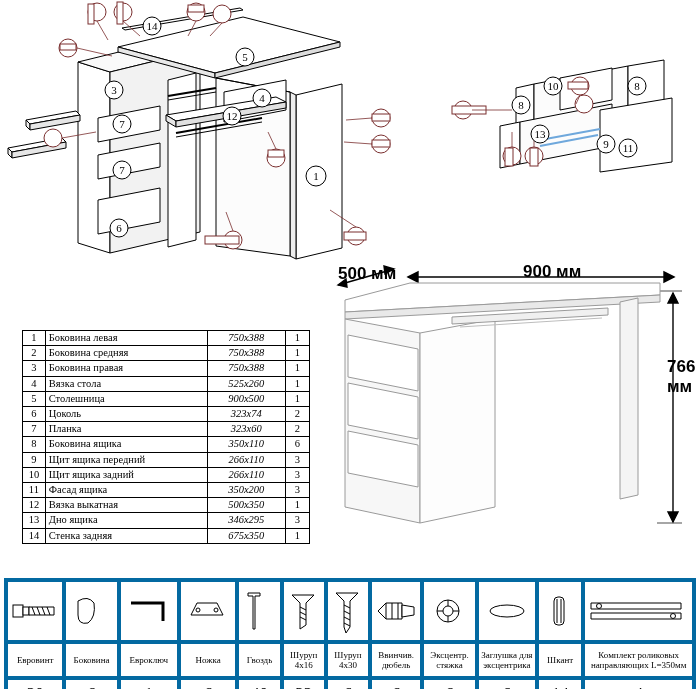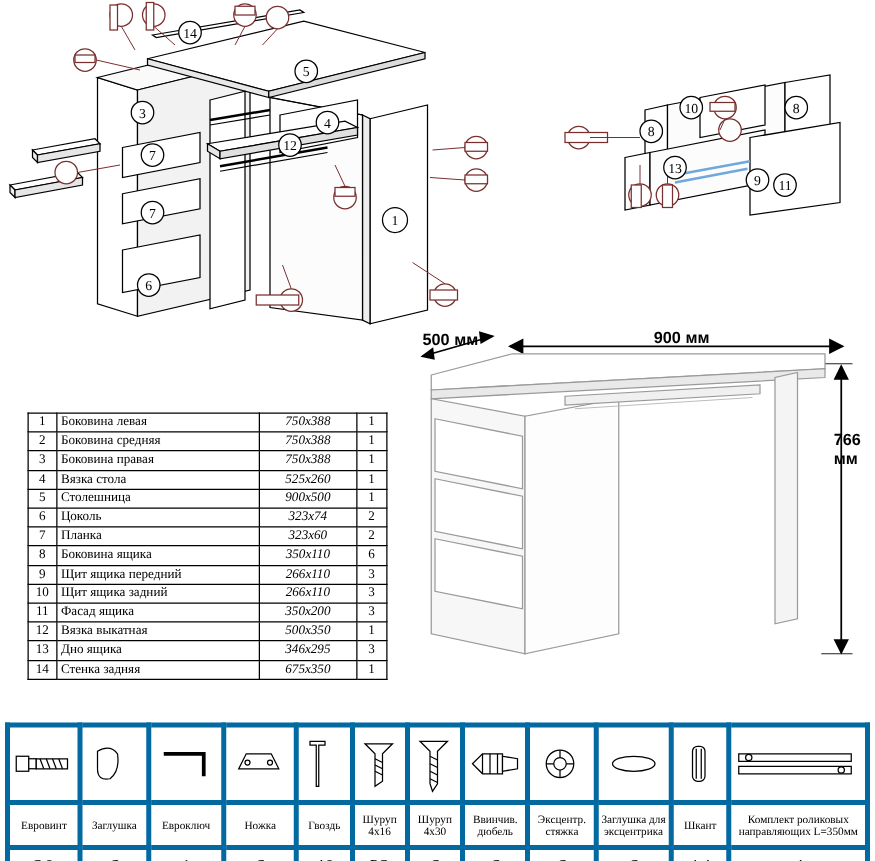--- a/index.html
+++ b/index.html
@@ -60,27 +60,27 @@
     font-family:"Liberation Serif", serif;
   }
   .hw-qty-row td{
     height:26px;
     font-size:17px;
     font-family:"Liberation Serif", serif;
   }
   
   .dim{
     position:absolute;
-    font-size:13px;
+    font-size:17px;
     font-weight:bold;
     font-family:"Liberation Sans", sans-serif;
   }
   .dim-500{left:338px;top:264px;}
   .dim-900{left:523px;top:262px;}
-  .dim-766{left:667px;top:344px;}
+  .dim-766{left:667px;top:357px;}
   .cal{position:absolute;}
 </style>
 </head>
 <body>
 
 <div class="stage">
 
   <svg class="exploded" viewBox="0 0 700 270">
     <g fill="none" stroke="#000" stroke-width="1">
 
@@ -469,21 +469,21 @@
             <path d="M6 18 L96 18 L96 24 L6 24 Z"></path>
             <path d="M6 28 L96 28 L96 34 L6 34 Z"></path>
             <circle cx="14" cy="21" r="2.5"></circle>
                 <circle cx="88" cy="31" r="2.5"></circle>
           </g>
             </svg>
         </td>
       </tr>
       <tr class="hw-label-row">
         <td>Евровинт</td>
-        <td>Заглушка</td>
+        <td>Боковина</td>
         <td>Евроключ</td>
         <td>Ножка</td>
         <td>Гвоздь</td>
         <td>Шуруп 4х16</td>
         <td>Шуруп 4х30</td>
         <td>Ввинчив. дюбель</td>
         <td>Эксцентр. стяжка</td>
         <td>Заглушка для эксцентрика</td>
         <td>Шкант</td>
         <td>Комплект роликовых направляющих L=350мм</td>

